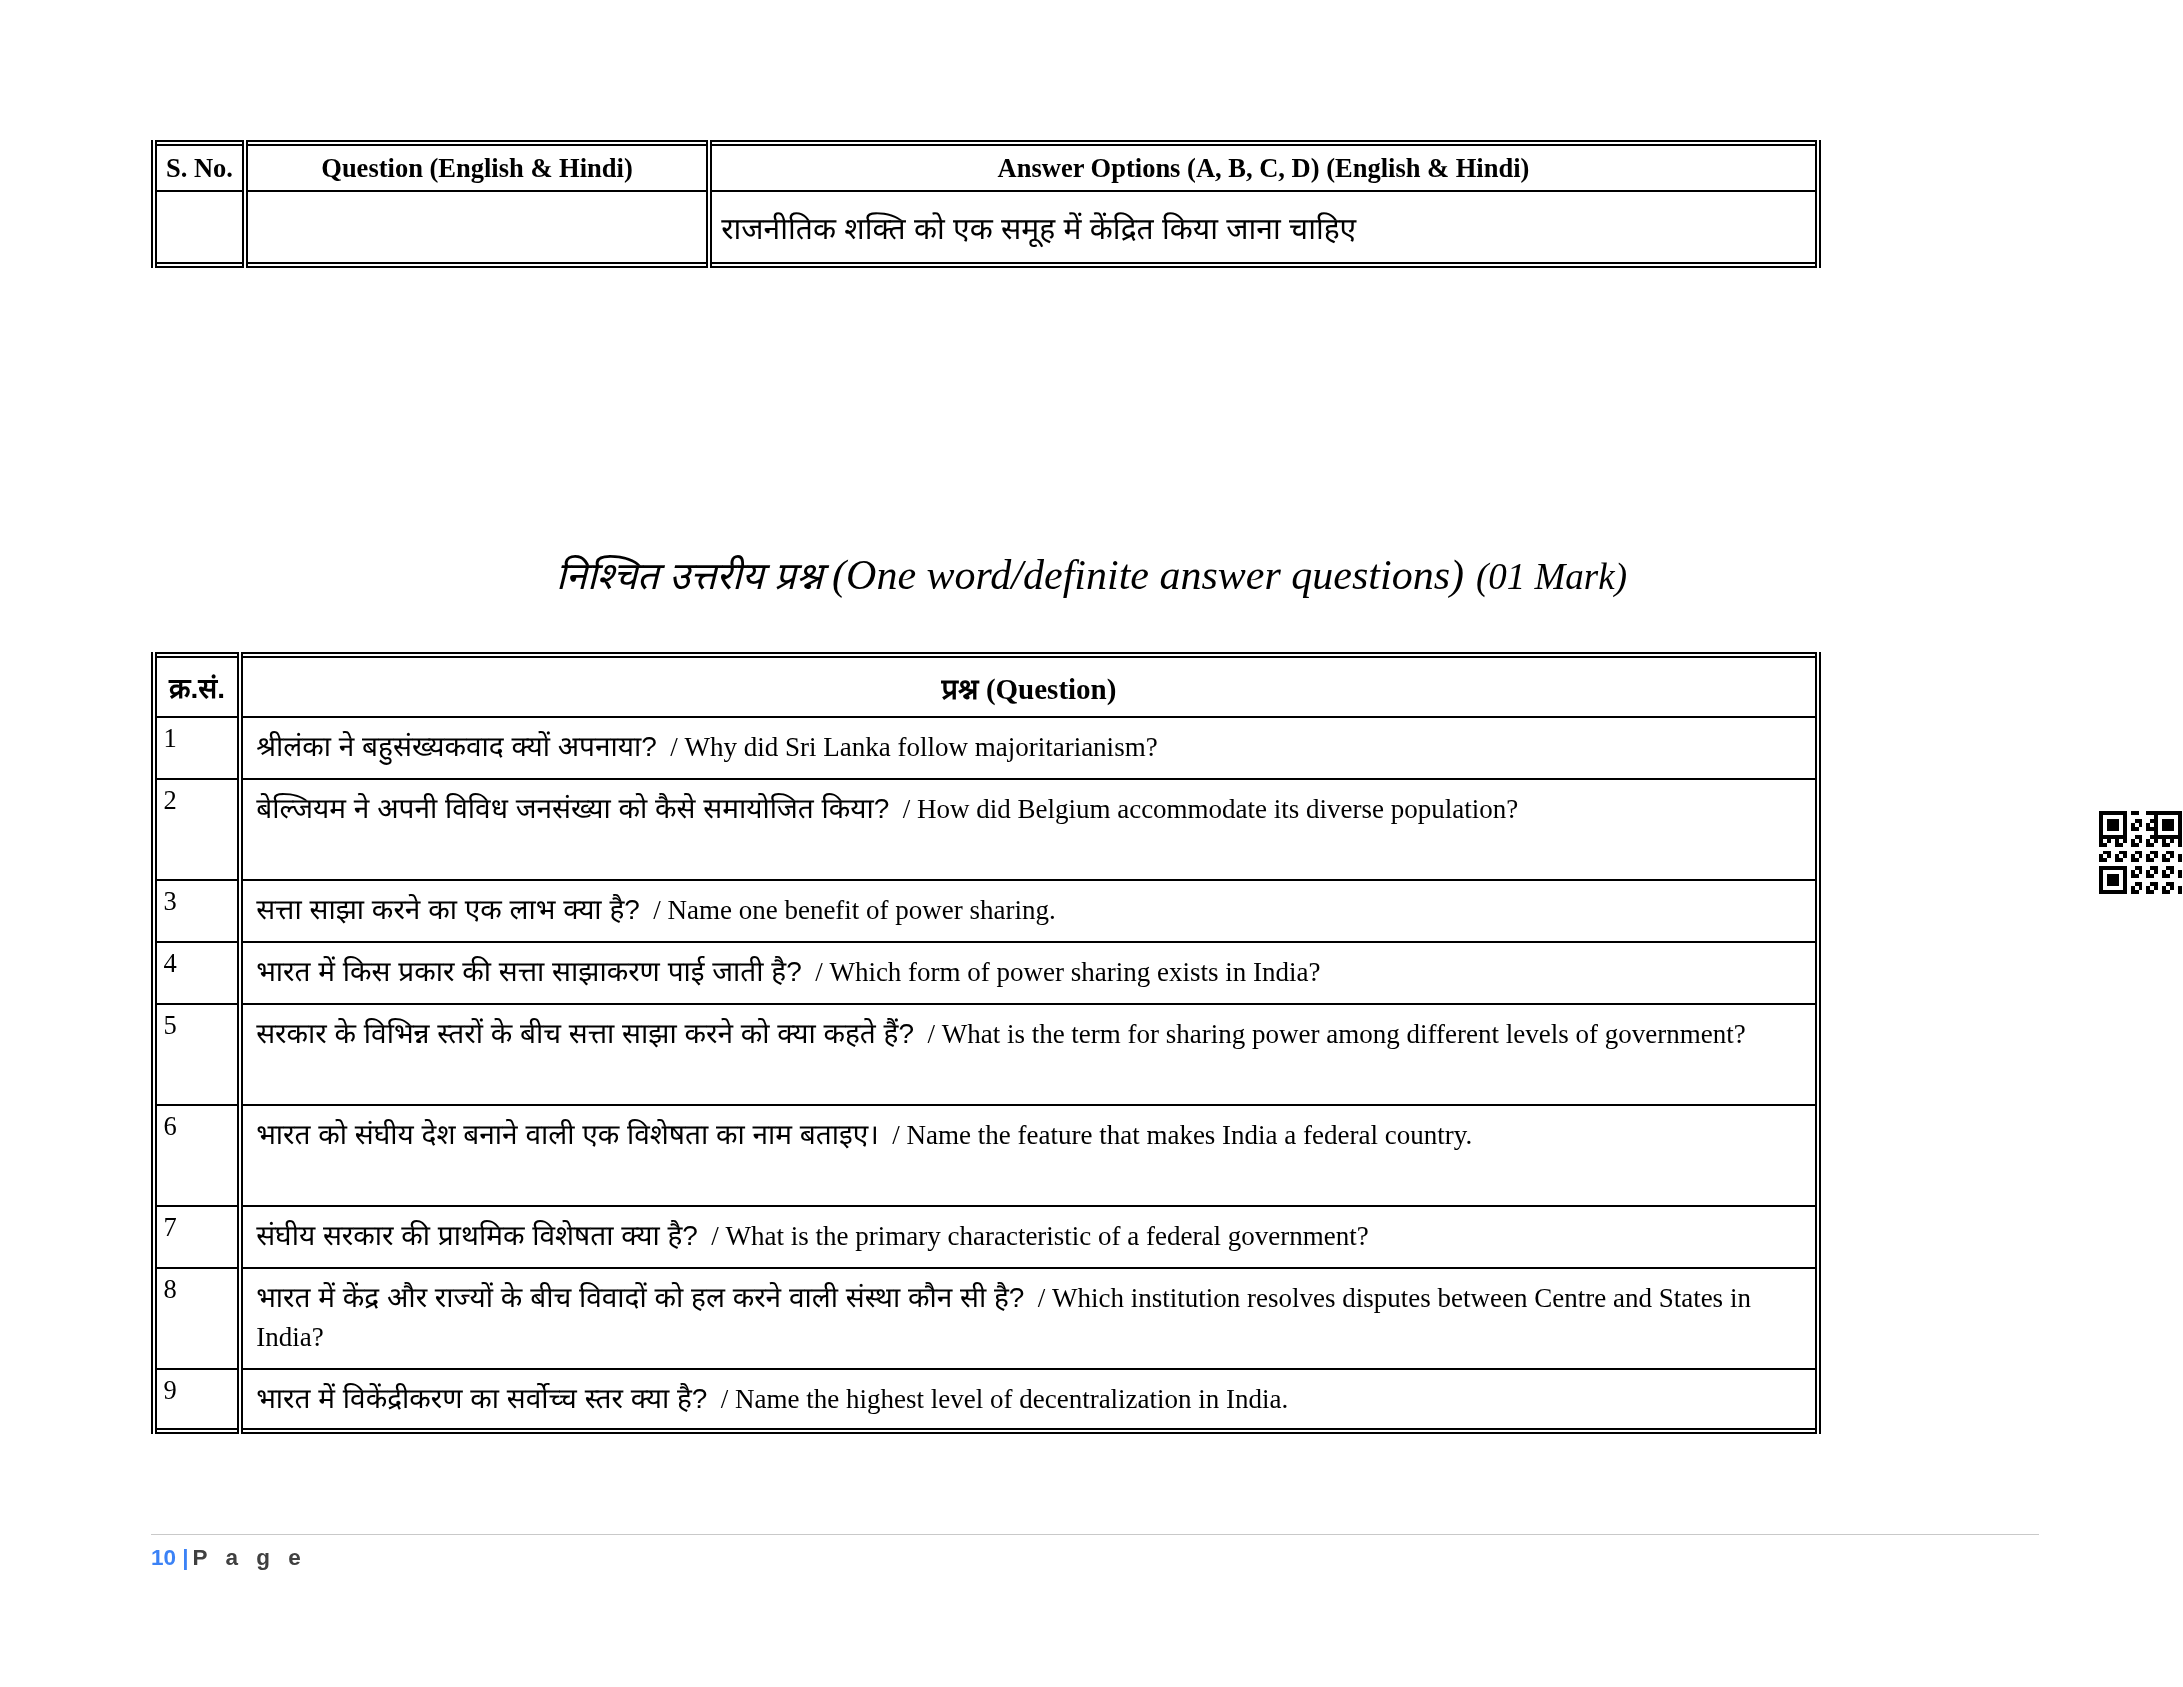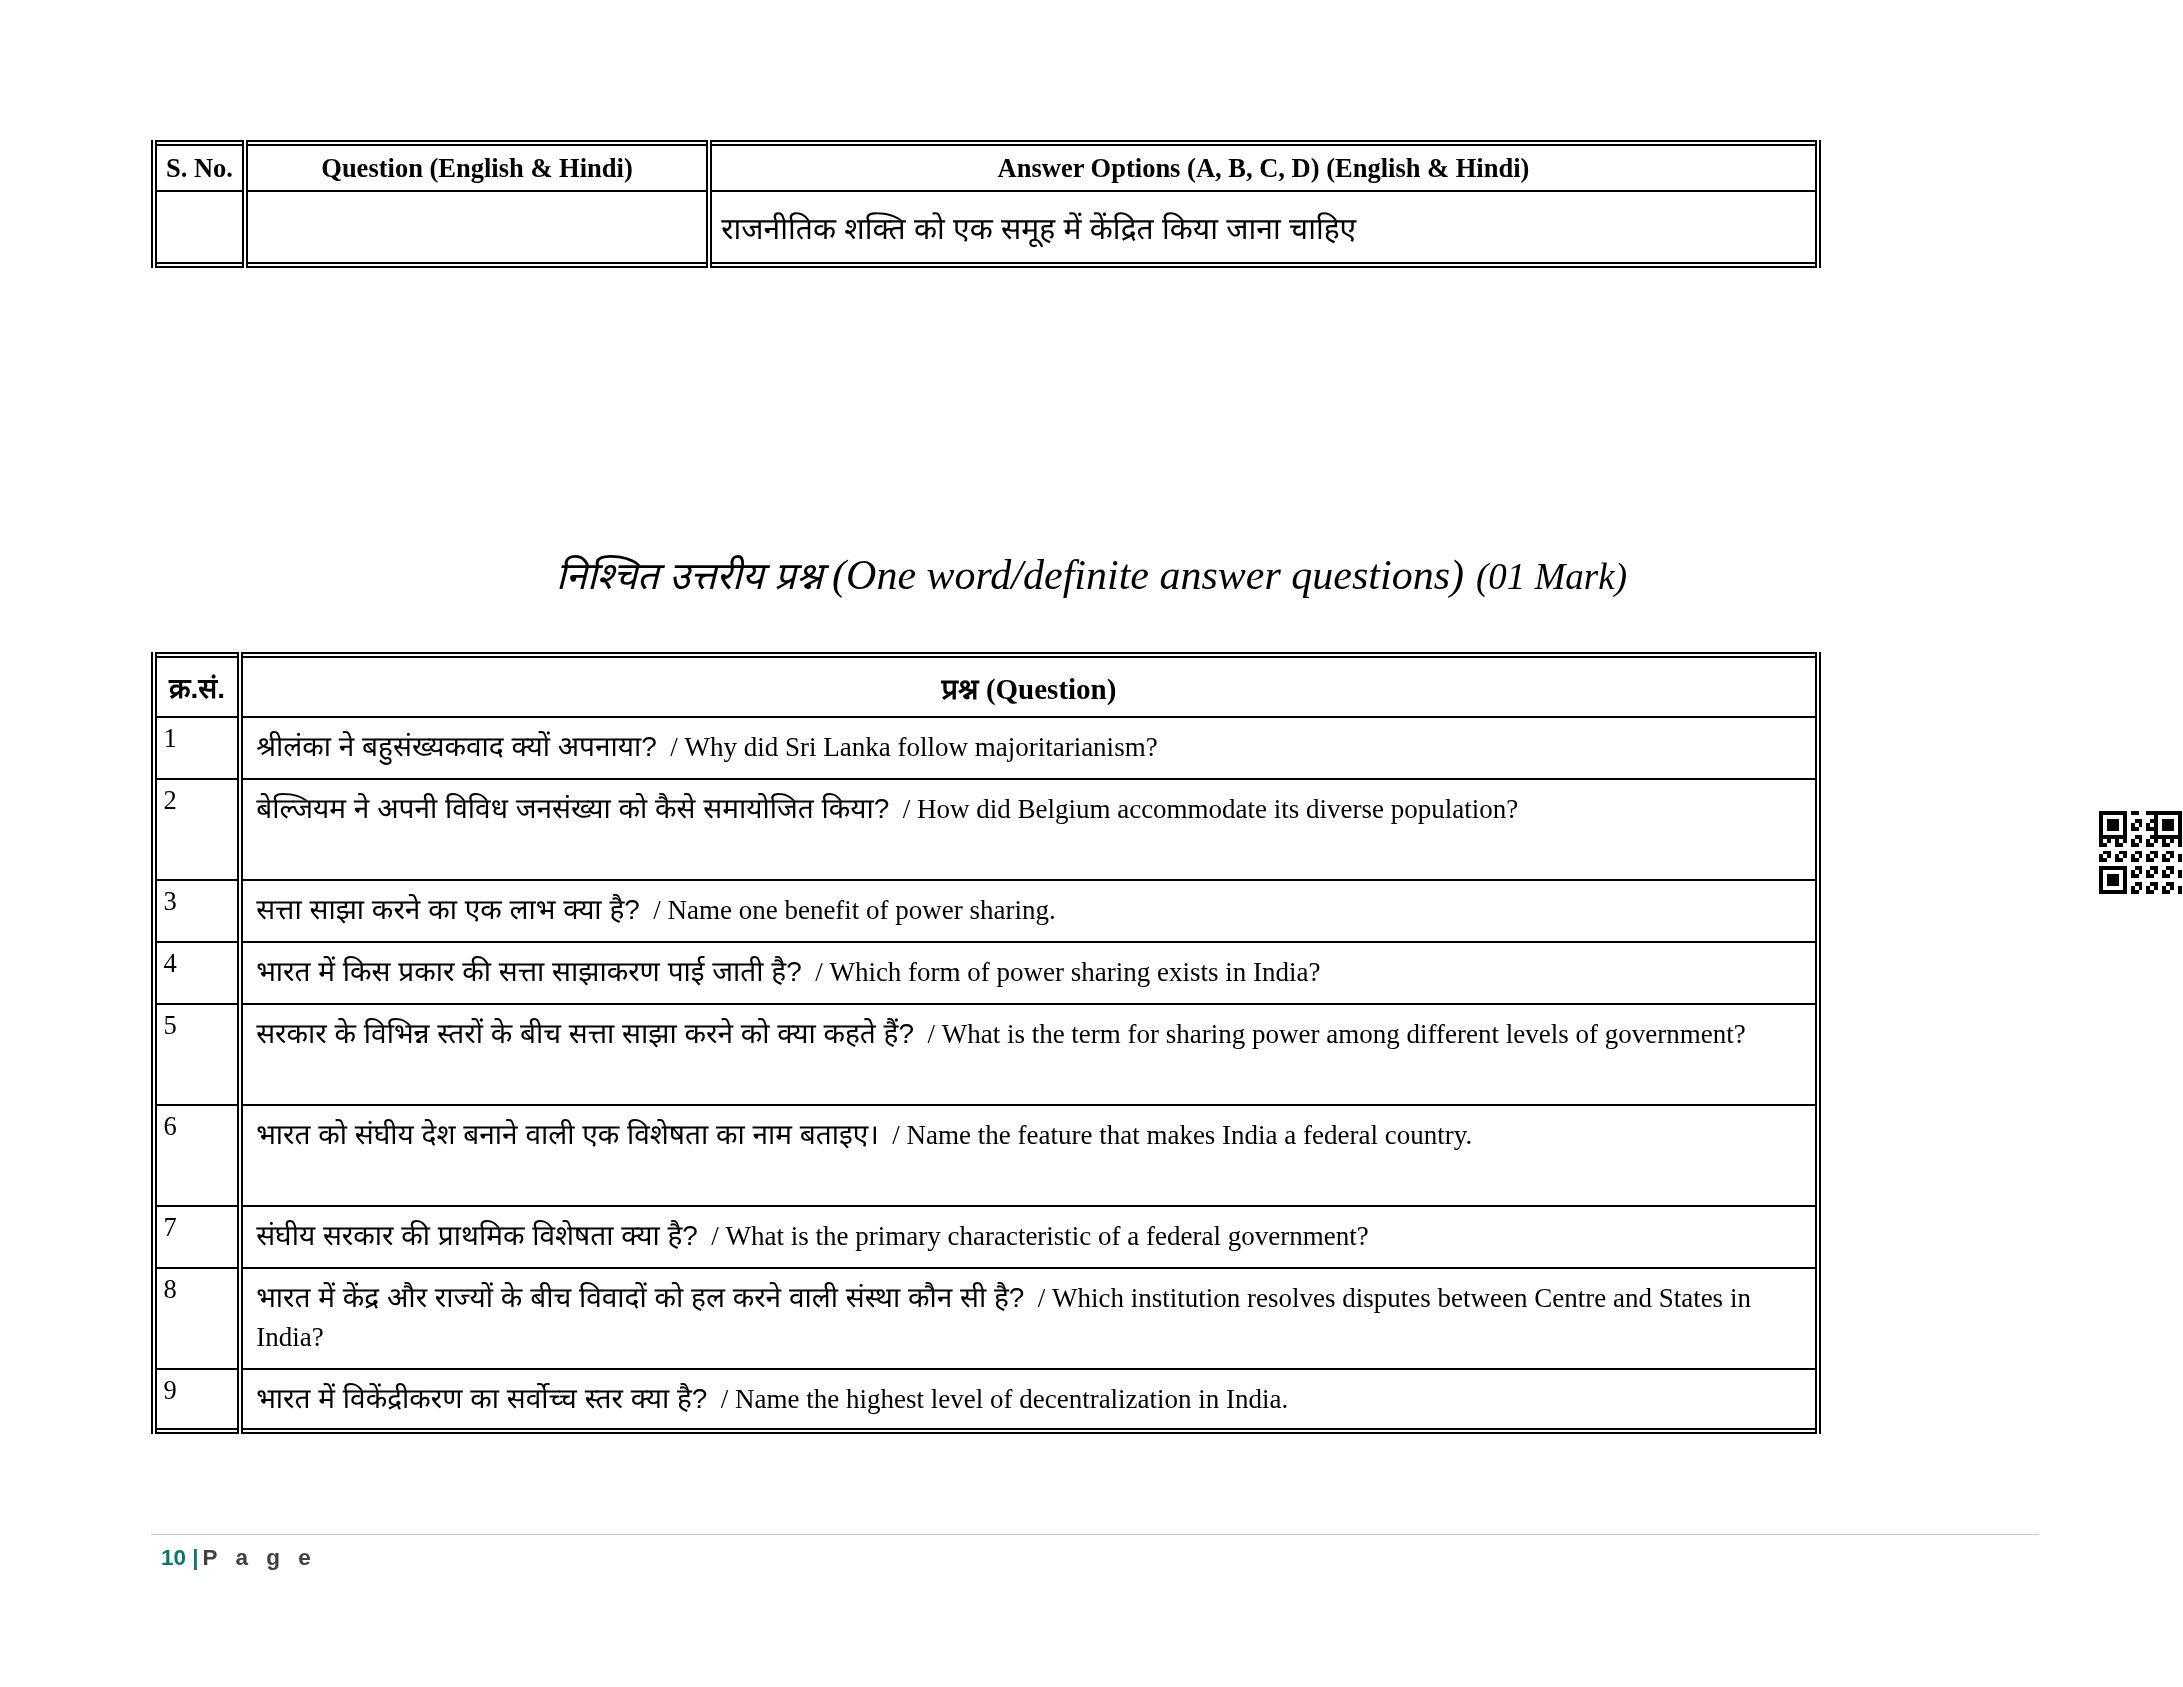--- a/index.html
+++ b/index.html
@@ -48,21 +48,21 @@
   .q-table td.q .en { margin-left:6.6px; }
   tr.row-s td { height:62px; }
   tr.row-d td { height:101px; }
 
   
   .qr { position:absolute; left:2099px; top:811px; width:83px; height:83px; background:#fff; }
 
   
   .footer-rule { position:absolute; left:151px; top:1534px; width:1888px; height:1.3px; background:#c9c9c9; }
   .footer { position:absolute; left:151px; top:1545px; font-family:"Liberation Sans", sans-serif; font-size:22.5px; }
-  .footer .pg { font-weight:bold; color:#0f766e;margin-left:10px; }
+  .footer .pg { font-weight:bold; color:#3b82f6; }
   .footer .pl { color:#404040; font-weight:bold; letter-spacing:6px; margin-left:4px; }
 </style>
 </head>
 <body>
 
 <div class="page">
 
   <table class="tbl top-table">
     <tbody>
         <tr>

